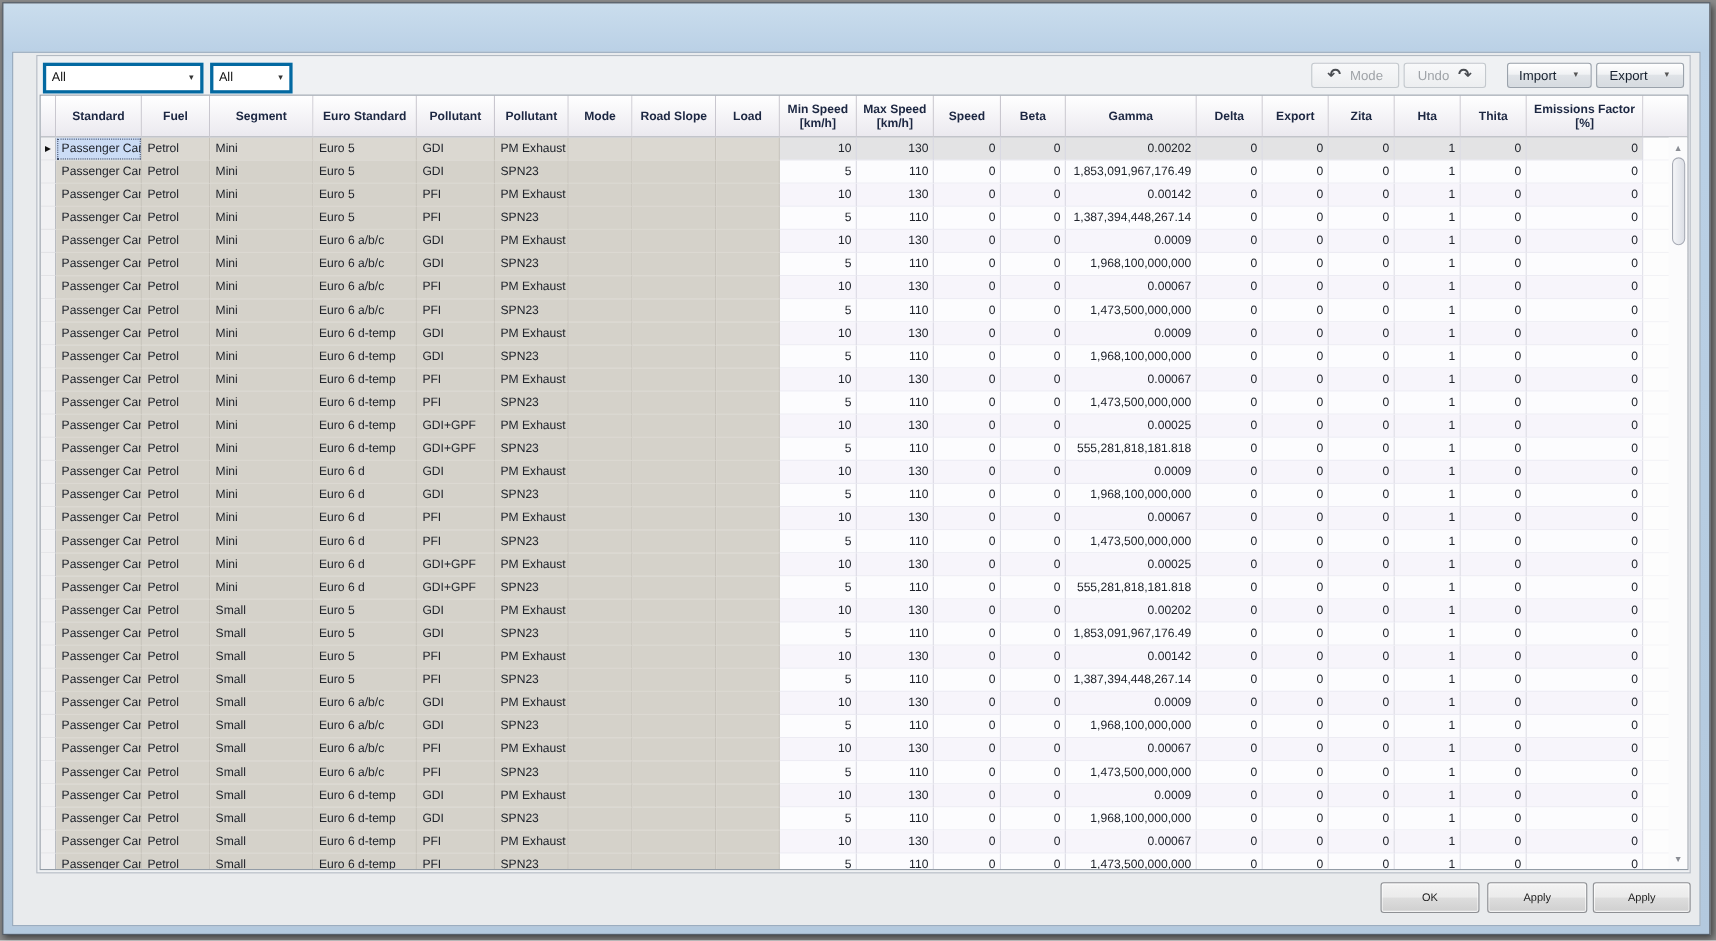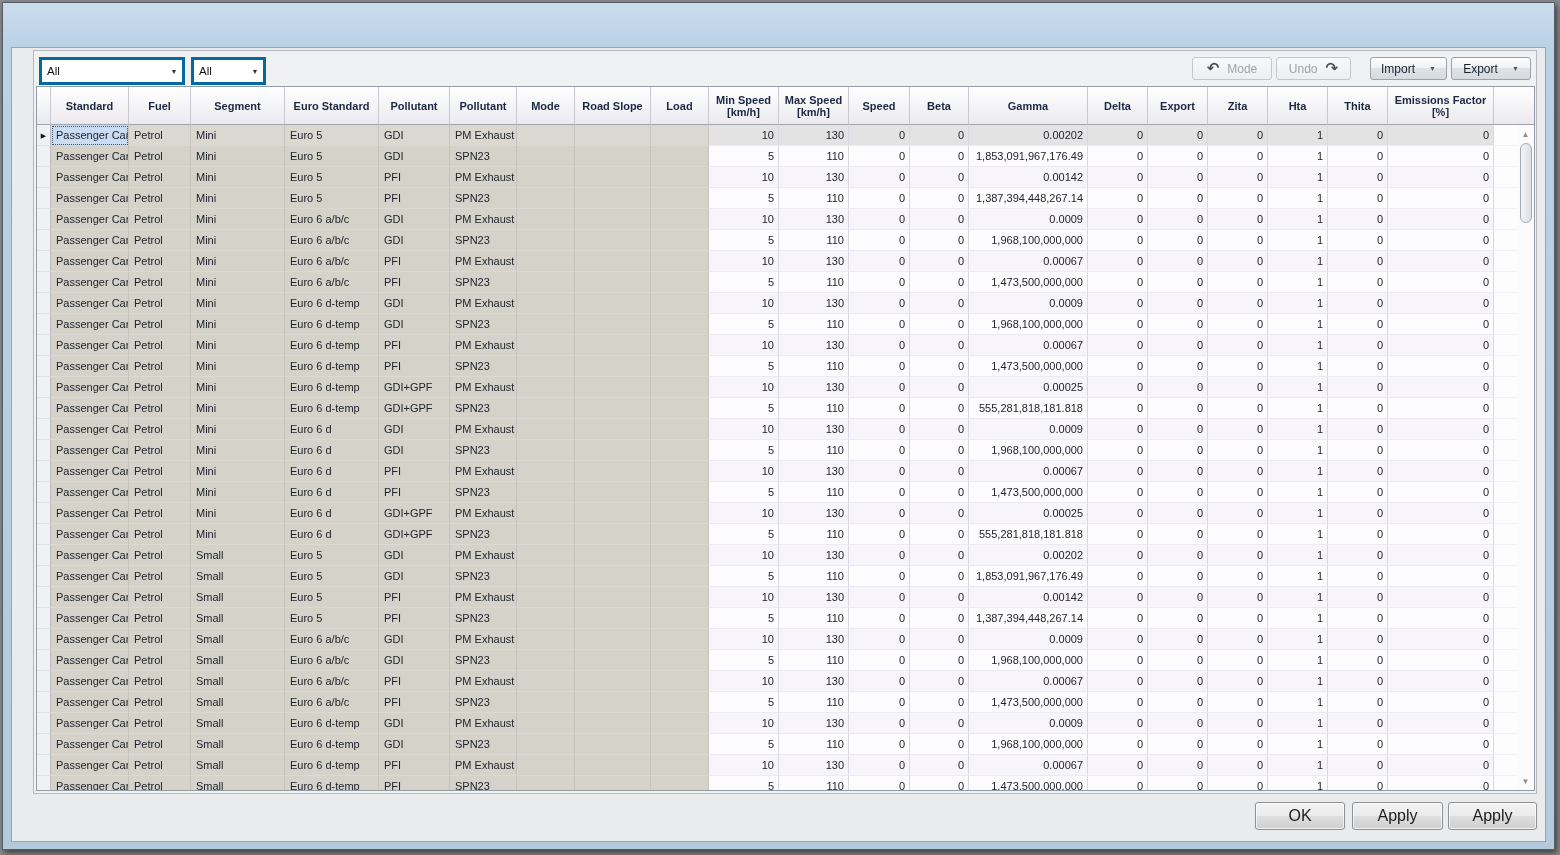--- a/index.html
+++ b/index.html
@@ -115,21 +115,21 @@
   .vs-arrow{position:absolute;left:0;width:17px;height:14px;display:flex;align-items:center;justify-content:center;font-size:8px;color:#8a8d94;}
   .vs-up{top:2px;}
   .vs-down{bottom:2px;}
   .vs-thumb{
     position:absolute;left:3px;top:18px;width:10px;height:78px;border-radius:6px;
     border:1px solid #a7abb5;background:linear-gradient(90deg,#f4f5f8,#dcdfe6);
   }
   
   .fbtn{
     position:absolute;top:754px;height:28px;border:1px solid #8e9094;border-radius:3px;
-    display:flex;align-items:center;justify-content:center;font-size:16px;color:#1c1c1c;
+    display:flex;align-items:center;justify-content:center;font-size:10px;color:#1c1c1c;
     background:linear-gradient(180deg,#f3f3f3 0%,#ebebeb 48%,#dddddd 52%,#cfcfcf 100%);
     box-shadow:inset 0 0 0 1px rgba(255,255,255,.7);box-sizing:border-box;
   }
   .fbtn-ok{left:1243px;width:90px;}
   .fbtn-apply{left:1340px;width:91px;}
   .fbtn-cancel{left:1436px;width:89px;}
 </style>
 </head>
 <body>
 

